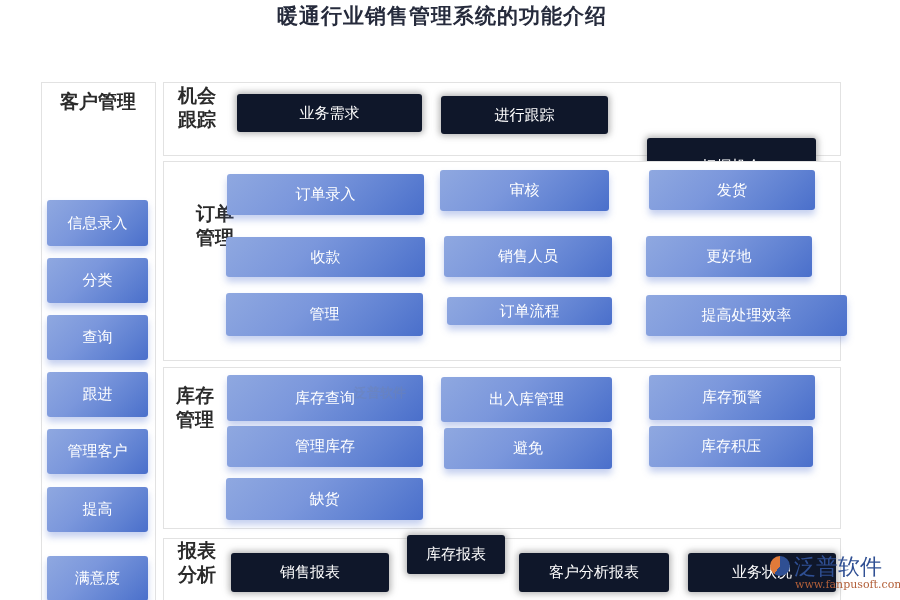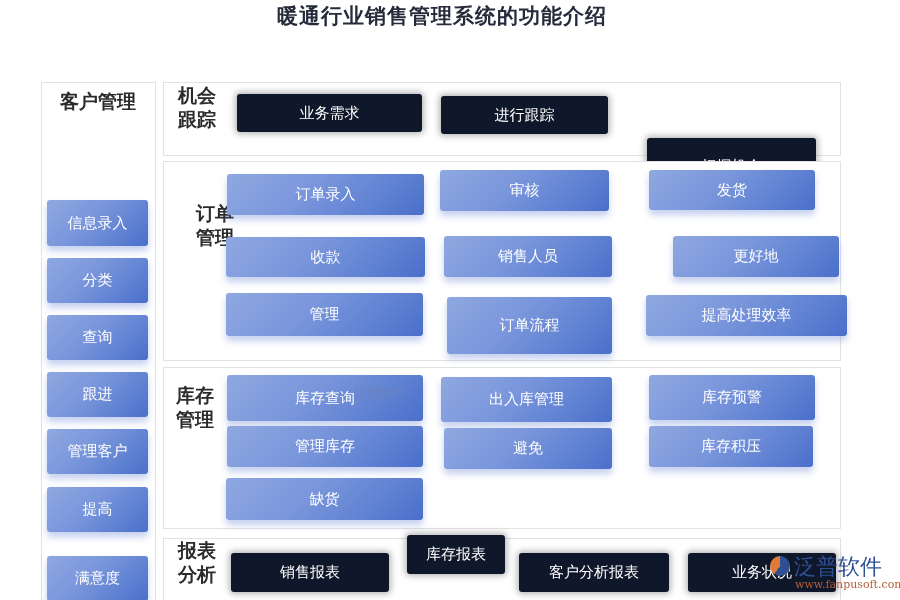--- a/index.html
+++ b/index.html
@@ -50,23 +50,23 @@
 <div class="panel" style="left:163px;top:161px;width:676px;height:198px;"></div>
 <div class="label" style="left:196px;top:203px;">
   <div>订单</div>
   <div>管理</div>
 </div>
 <div class="btn blue" style="left:227px;top:174px;width:197px;height:41px;">订单录入</div>
 <div class="btn blue" style="left:440px;top:170px;width:169px;height:41px;">审核</div>
 <div class="btn blue" style="left:649px;top:170px;width:166px;height:40px;">发货</div>
 <div class="btn blue" style="left:226px;top:237px;width:199px;height:40px;">收款</div>
 <div class="btn blue" style="left:444px;top:236px;width:168px;height:41px;">销售人员</div>
-<div class="btn blue" style="left:646px;top:236px;width:166px;height:41px;margin-left:27px;">更好地</div>
+<div class="btn blue" style="left:646px;top:236px;width:166px;height:41px;">更好地</div>
 <div class="btn blue" style="left:226px;top:293px;width:197px;height:43px;">管理</div>
-<div class="btn blue" style="left:447px;top:297px;width:165px;height:57px;">订单流程</div>
+<div class="btn blue" style="left:447px;top:297px;width:165px;height:28px;">订单流程</div>
 <div class="btn blue" style="left:646px;top:295px;width:201px;height:41px;">提高处理效率</div>
 
 <div class="panel" style="left:163px;top:367px;width:676px;height:160px;"></div>
 <div class="label" style="left:176px;top:385px;">
   <div>库存</div>
   <div>管理</div>
 </div>
 <div class="btn blue" style="left:227px;top:375px;width:196px;height:46px;">库存查询</div>
 <div class="btn blue" style="left:441px;top:377px;width:171px;height:45px;">出入库管理</div>
 <div class="btn blue" style="left:649px;top:375px;width:166px;height:45px;">库存预警</div>

